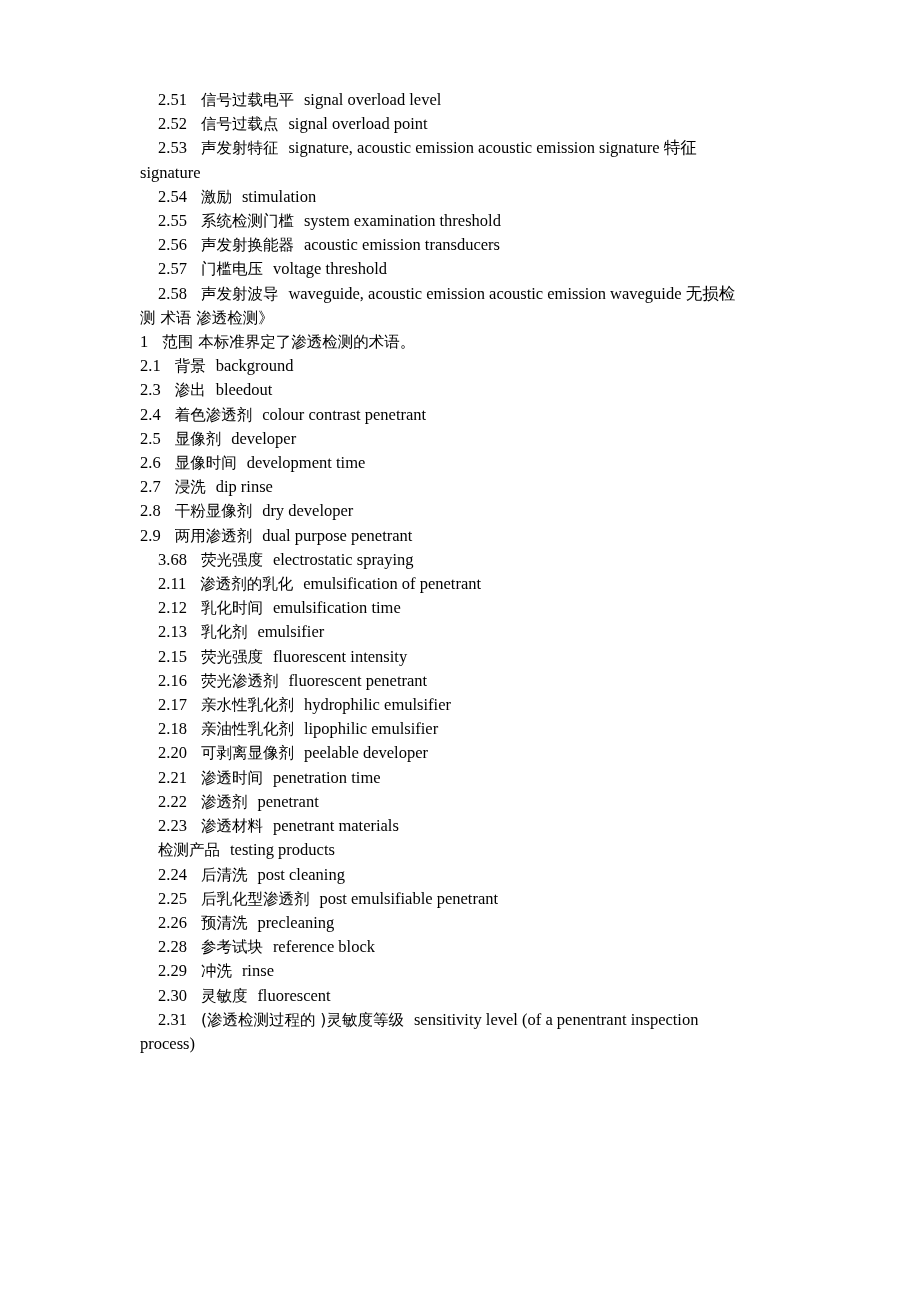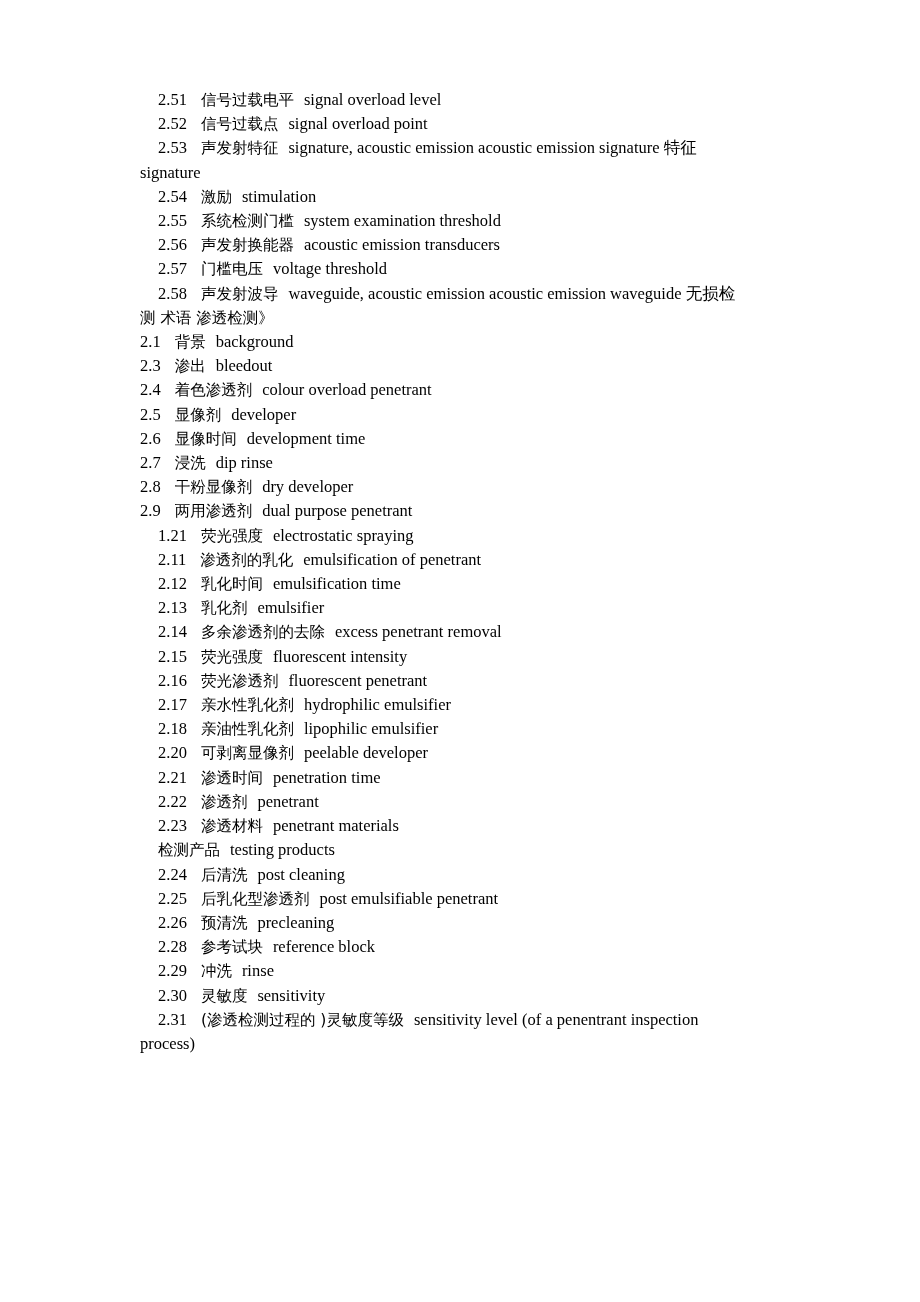--- a/index.html
+++ b/index.html
@@ -57,44 +57,44 @@
       <div class="line entry"><span class="en num">2.51</span><span class="gap-md"></span><span class="cn">信号过载电平</span><span class="gap-sm"></span><span class="en">signal overload level</span></div>
       <div class="line entry"><span class="en num">2.52</span><span class="gap-md"></span><span class="cn">信号过载点</span><span class="gap-sm"></span><span class="en">signal overload point</span></div>
       <div class="line entry"><span class="en num">2.53</span><span class="gap-md"></span><span class="cn">声发射特征</span><span class="gap-sm"></span><span class="en">signature, acoustic emission acoustic emission signature 特征</span></div>
       <div class="line entry-noindent"><span class="en">signature</span></div>
       <div class="line entry"><span class="en num">2.54</span><span class="gap-md"></span><span class="cn">激励</span><span class="gap-sm"></span><span class="en">stimulation</span></div>
       <div class="line entry"><span class="en num">2.55</span><span class="gap-md"></span><span class="cn">系统检测门槛</span><span class="gap-sm"></span><span class="en">system examination threshold</span></div>
       <div class="line entry"><span class="en num">2.56</span><span class="gap-md"></span><span class="cn">声发射换能器</span><span class="gap-sm"></span><span class="en">acoustic emission transducers</span></div>
       <div class="line entry"><span class="en num">2.57</span><span class="gap-md"></span><span class="cn">门槛电压</span><span class="gap-sm"></span><span class="en">voltage threshold</span></div>
       <div class="line entry"><span class="en num">2.58</span><span class="gap-md"></span><span class="cn">声发射波导</span><span class="gap-sm"></span><span class="en">waveguide, acoustic emission acoustic emission waveguide 无损检</span></div>
       <div class="line entry-noindent"><span class="cn">测 术语 渗透检测》</span></div>
+      <div class="line entry-noindent"><span class="en num">1</span><span class="gap-md"></span><span class="cn">范围 本标准界定了渗透检测的术语。</span></div>
       <div class="line entry-noindent"><span class="en num">2.1</span><span class="gap-md"></span><span class="cn">背景</span><span class="gap-sm"></span><span class="en">background</span></div>
       <div class="line entry-noindent"><span class="en num">2.3</span><span class="gap-md"></span><span class="cn">渗出</span><span class="gap-sm"></span><span class="en">bleedout</span></div>
-      <div class="line entry-noindent"><span class="en num">2.4</span><span class="gap-md"></span><span class="cn">着色渗透剂</span><span class="gap-sm"></span><span class="en">colour overload penetrant</span></div>
+      <div class="line entry-noindent"><span class="en num">2.4</span><span class="gap-md"></span><span class="cn">着色渗透剂</span><span class="gap-sm"></span><span class="en">colour contrast penetrant</span></div>
       <div class="line entry-noindent"><span class="en num">2.5</span><span class="gap-md"></span><span class="cn">显像剂</span><span class="gap-sm"></span><span class="en">developer</span></div>
       <div class="line entry-noindent"><span class="en num">2.6</span><span class="gap-md"></span><span class="cn">显像时间</span><span class="gap-sm"></span><span class="en">development time</span></div>
       <div class="line entry-noindent"><span class="en num">2.7</span><span class="gap-md"></span><span class="cn">浸洗</span><span class="gap-sm"></span><span class="en">dip rinse</span></div>
       <div class="line entry-noindent"><span class="en num">2.8</span><span class="gap-md"></span><span class="cn">干粉显像剂</span><span class="gap-sm"></span><span class="en">dry developer</span></div>
       <div class="line entry-noindent"><span class="en num">2.9</span><span class="gap-md"></span><span class="cn">两用渗透剂</span><span class="gap-sm"></span><span class="en">dual purpose penetrant</span></div>
-      <div class="line entry"><span class="en num">1.21</span><span class="gap-md"></span><span class="cn">荧光强度</span><span class="gap-sm"></span><span class="en">electrostatic spraying</span></div>
+      <div class="line entry"><span class="en num">3.68</span><span class="gap-md"></span><span class="cn">荧光强度</span><span class="gap-sm"></span><span class="en">electrostatic spraying</span></div>
       <div class="line entry"><span class="en num">2.11</span><span class="gap-md"></span><span class="cn">渗透剂的乳化</span><span class="gap-sm"></span><span class="en">emulsification of penetrant</span></div>
       <div class="line entry"><span class="en num">2.12</span><span class="gap-md"></span><span class="cn">乳化时间</span><span class="gap-sm"></span><span class="en">emulsification time</span></div>
       <div class="line entry"><span class="en num">2.13</span><span class="gap-md"></span><span class="cn">乳化剂</span><span class="gap-sm"></span><span class="en">emulsifier</span></div>
-      <div class="line entry"><span class="en num">2.14</span><span class="gap-md"></span><span class="cn">多余渗透剂的去除</span><span class="gap-sm"></span><span class="en">excess penetrant removal</span></div>
       <div class="line entry"><span class="en num">2.15</span><span class="gap-md"></span><span class="cn">荧光强度</span><span class="gap-sm"></span><span class="en">fluorescent intensity</span></div>
       <div class="line entry"><span class="en num">2.16</span><span class="gap-md"></span><span class="cn">荧光渗透剂</span><span class="gap-sm"></span><span class="en">fluorescent penetrant</span></div>
       <div class="line entry"><span class="en num">2.17</span><span class="gap-md"></span><span class="cn">亲水性乳化剂</span><span class="gap-sm"></span><span class="en">hydrophilic emulsifier</span></div>
       <div class="line entry"><span class="en num">2.18</span><span class="gap-md"></span><span class="cn">亲油性乳化剂</span><span class="gap-sm"></span><span class="en">lipophilic emulsifier</span></div>
       <div class="line entry"><span class="en num">2.20</span><span class="gap-md"></span><span class="cn">可剥离显像剂</span><span class="gap-sm"></span><span class="en">peelable developer</span></div>
       <div class="line entry"><span class="en num">2.21</span><span class="gap-md"></span><span class="cn">渗透时间</span><span class="gap-sm"></span><span class="en">penetration time</span></div>
       <div class="line entry"><span class="en num">2.22</span><span class="gap-md"></span><span class="cn">渗透剂</span><span class="gap-sm"></span><span class="en">penetrant</span></div>
       <div class="line entry"><span class="en num">2.23</span><span class="gap-md"></span><span class="cn">渗透材料</span><span class="gap-sm"></span><span class="en">penetrant materials</span></div>
       <div class="line entry"><span class="cn">检测产品</span><span class="gap-sm"></span><span class="en">testing products</span></div>
       <div class="line entry"><span class="en num">2.24</span><span class="gap-md"></span><span class="cn">后清洗</span><span class="gap-sm"></span><span class="en">post cleaning</span></div>
       <div class="line entry"><span class="en num">2.25</span><span class="gap-md"></span><span class="cn">后乳化型渗透剂</span><span class="gap-sm"></span><span class="en">post emulsifiable penetrant</span></div>
       <div class="line entry"><span class="en num">2.26</span><span class="gap-md"></span><span class="cn">预清洗</span><span class="gap-sm"></span><span class="en">precleaning</span></div>
       <div class="line entry"><span class="en num">2.28</span><span class="gap-md"></span><span class="cn">参考试块</span><span class="gap-sm"></span><span class="en">reference block</span></div>
       <div class="line entry"><span class="en num">2.29</span><span class="gap-md"></span><span class="cn">冲洗</span><span class="gap-sm"></span><span class="en">rinse</span></div>
-      <div class="line entry"><span class="en num">2.30</span><span class="gap-md"></span><span class="cn">灵敏度</span><span class="gap-sm"></span><span class="en">sensitivity</span></div>
+      <div class="line entry"><span class="en num">2.30</span><span class="gap-md"></span><span class="cn">灵敏度</span><span class="gap-sm"></span><span class="en">fluorescent</span></div>
       <div class="line entry"><span class="en num">2.31</span><span class="gap-md"></span><span class="cn">(渗透检测过程的 )灵敏度等级</span><span class="gap-sm"></span><span class="en">sensitivity level (of a penentrant inspection</span></div>
       <div class="line entry-noindent"><span class="en">process)</span></div>
     </div>
 </div>
 
 </body></html>

